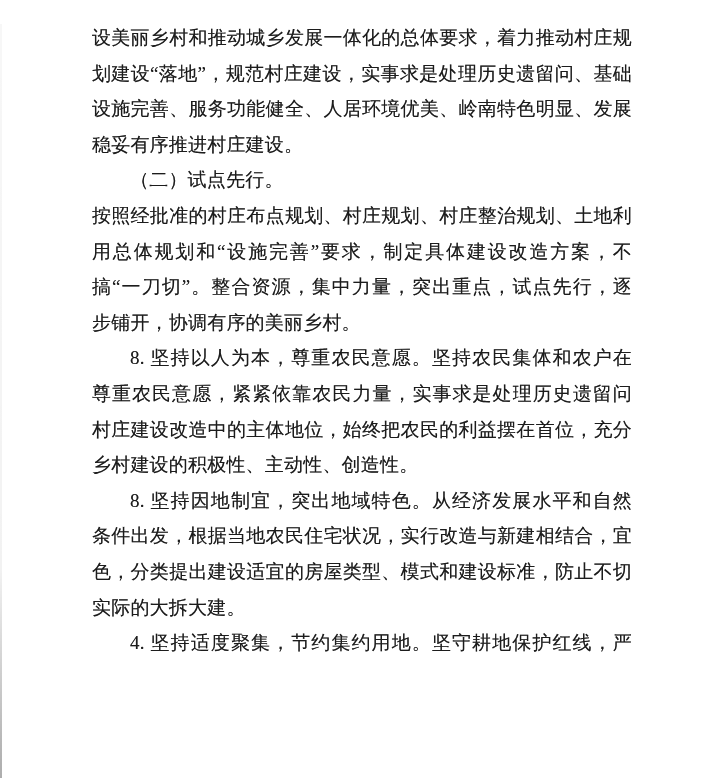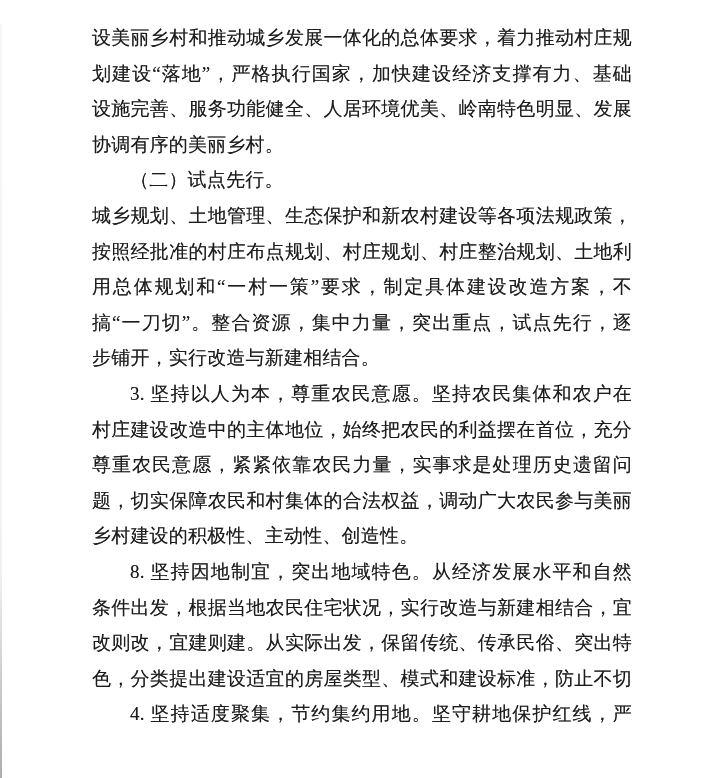--- a/index.html
+++ b/index.html
@@ -63,35 +63,33 @@
     background: rgba(0,0,0,0.16);
     pointer-events: none;
   }
 </style>
 </head>
 <body>
 
 <div class="page">
   <div class="textblock">
       <div class="line fill">设美丽乡村和推动城乡发展一体化的总体要求，着力推动村庄规</div>
-      <div class="line fill">划建设“落地”，严格执行国家，加快建设经济支撑有力、基础</div>
+      <div class="line fill">划建设“落地”，规范村庄建设，实事求是处理历史遗留问、基础</div>
       <div class="line fill">设施完善、服务功能健全、人居环境优美、岭南特色明显、发展</div>
-      <div class="line">协调有序的美丽乡村。</div>
+      <div class="line">稳妥有序推进村庄建设。</div>
       <div class="line indent">（二）试点先行。</div>
-      <div class="line fill">城乡规划、土地管理、生态保护和新农村建设等各项法规政策，</div>
       <div class="line fill">按照经批准的村庄布点规划、村庄规划、村庄整治规划、土地利</div>
-      <div class="line fill">用总体规划和“一村一策”要求，制定具体建设改造方案，不</div>
+      <div class="line fill">用总体规划和“设施完善”要求，制定具体建设改造方案，不</div>
       <div class="line fill">搞“一刀切”。整合资源，集中力量，突出重点，试点先行，逐</div>
-      <div class="line">步铺开，实行改造与新建相结合。</div>
-      <div class="line indent fill">3. 坚持以人为本，尊重农民意愿。坚持农民集体和农户在</div>
+      <div class="line">步铺开，协调有序的美丽乡村。</div>
+      <div class="line indent fill">8. 坚持以人为本，尊重农民意愿。坚持农民集体和农户在</div>
+      <div class="line fill">尊重农民意愿，紧紧依靠农民力量，实事求是处理历史遗留问</div>
       <div class="line fill">村庄建设改造中的主体地位，始终把农民的利益摆在首位，充分</div>
-      <div class="line fill">尊重农民意愿，紧紧依靠农民力量，实事求是处理历史遗留问</div>
-      <div class="line fill">题，切实保障农民和村集体的合法权益，调动广大农民参与美丽</div>
       <div class="line">乡村建设的积极性、主动性、创造性。</div>
       <div class="line indent fill">8. 坚持因地制宜，突出地域特色。从经济发展水平和自然</div>
       <div class="line fill">条件出发，根据当地农民住宅状况，实行改造与新建相结合，宜</div>
-      <div class="line fill">改则改，宜建则建。从实际出发，保留传统、传承民俗、突出特</div>
       <div class="line fill">色，分类提出建设适宜的房屋类型、模式和建设标准，防止不切</div>
+      <div class="line">实际的大拆大建。</div>
       <div class="line indent fill">4. 坚持适度聚集，节约集约用地。坚守耕地保护红线，严</div>
     </div>
   <div class="scan-edge-left"></div>
   <div class="scan-edge-bottom"></div>
 </div>
 
 </body></html>

